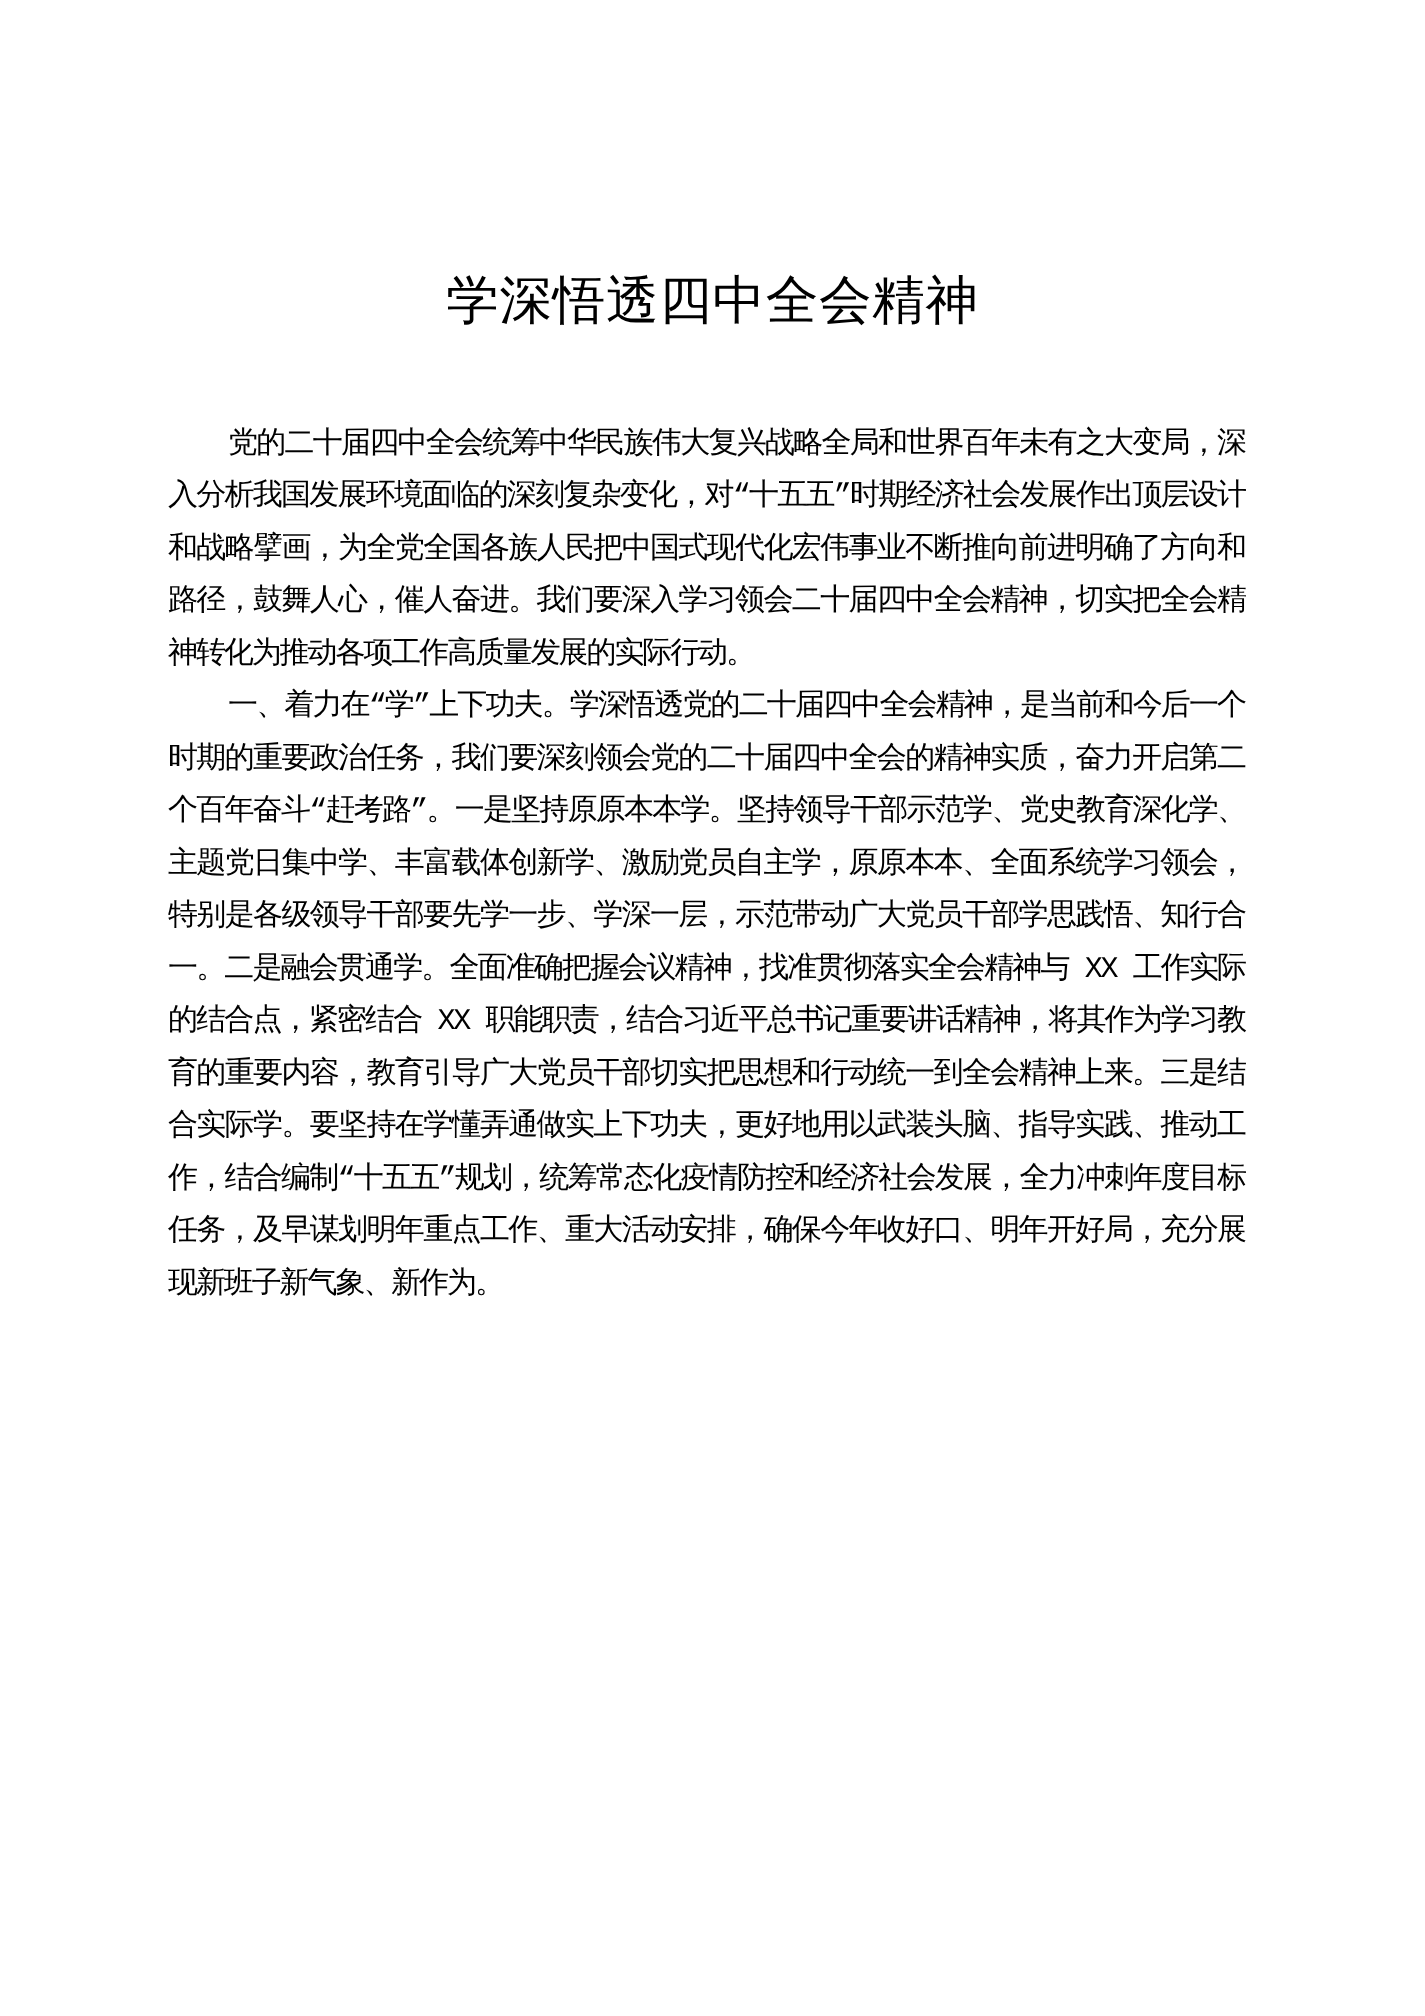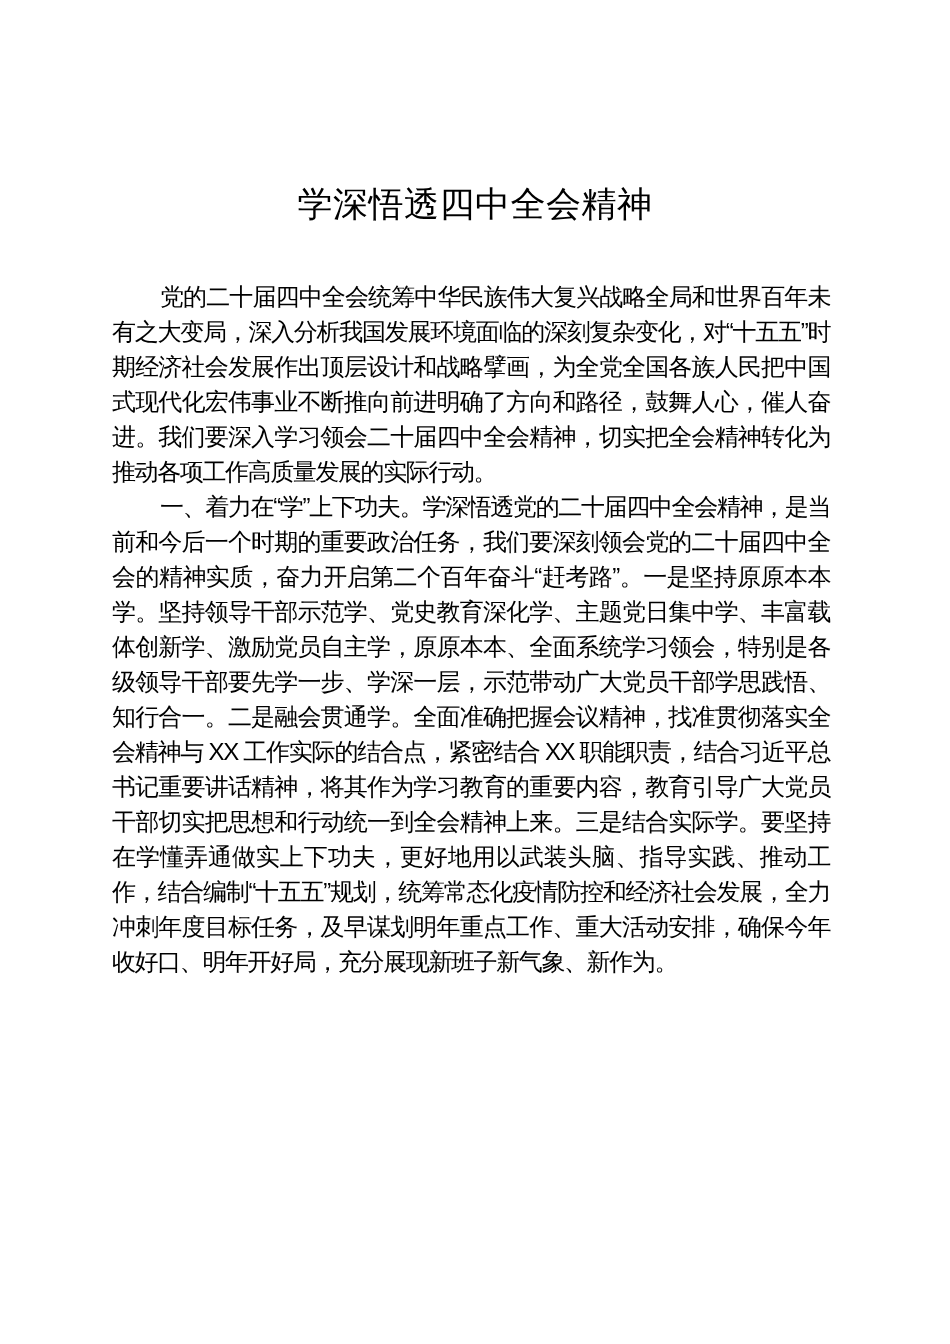--- a/index.html
+++ b/index.html
@@ -6,21 +6,21 @@
     margin: 0;
     padding: 0;
     background: #ffffff;
   }
   .page {
     position: relative;
     width: 950px;
     height: 1344px;
     background: #ffffff;
     overflow: hidden;
-    font-family: Liberation Sans, sans-serif;
+    font-family: Liberation Mono, monospace;
     color: #000000;
   }
   .title-block {
     padding-top: 186px;
     text-align: center;
   }
   .title-line {
     font-size: 35px;
     line-height: 35px;
     letter-spacing: 0.5px;
@@ -31,21 +31,21 @@
     margin-top: 34px;
   }
   .body-block {
     margin-top: 58px;
     margin-left: 112px;
     width: 718px;
   }
   .body-block p {
     margin: 0;
     padding: 0;
-    font-size: 24px;
+    font-size: 20px;
     line-height: 35px;
     letter-spacing: -1.4px;
     text-align: justify;
     text-indent: 2em;
     color: #000000;
     word-break: break-all;
   }
 </style>
 </head>
 <body>

